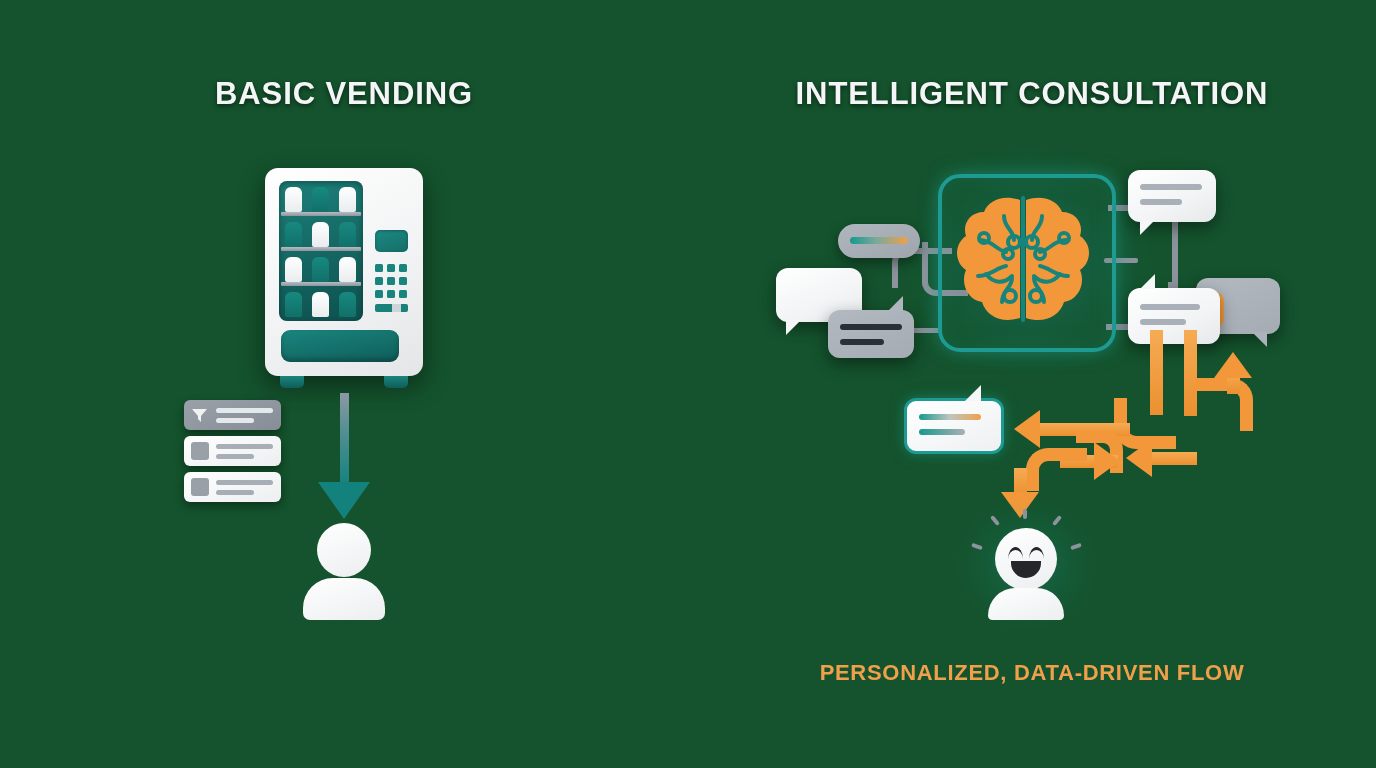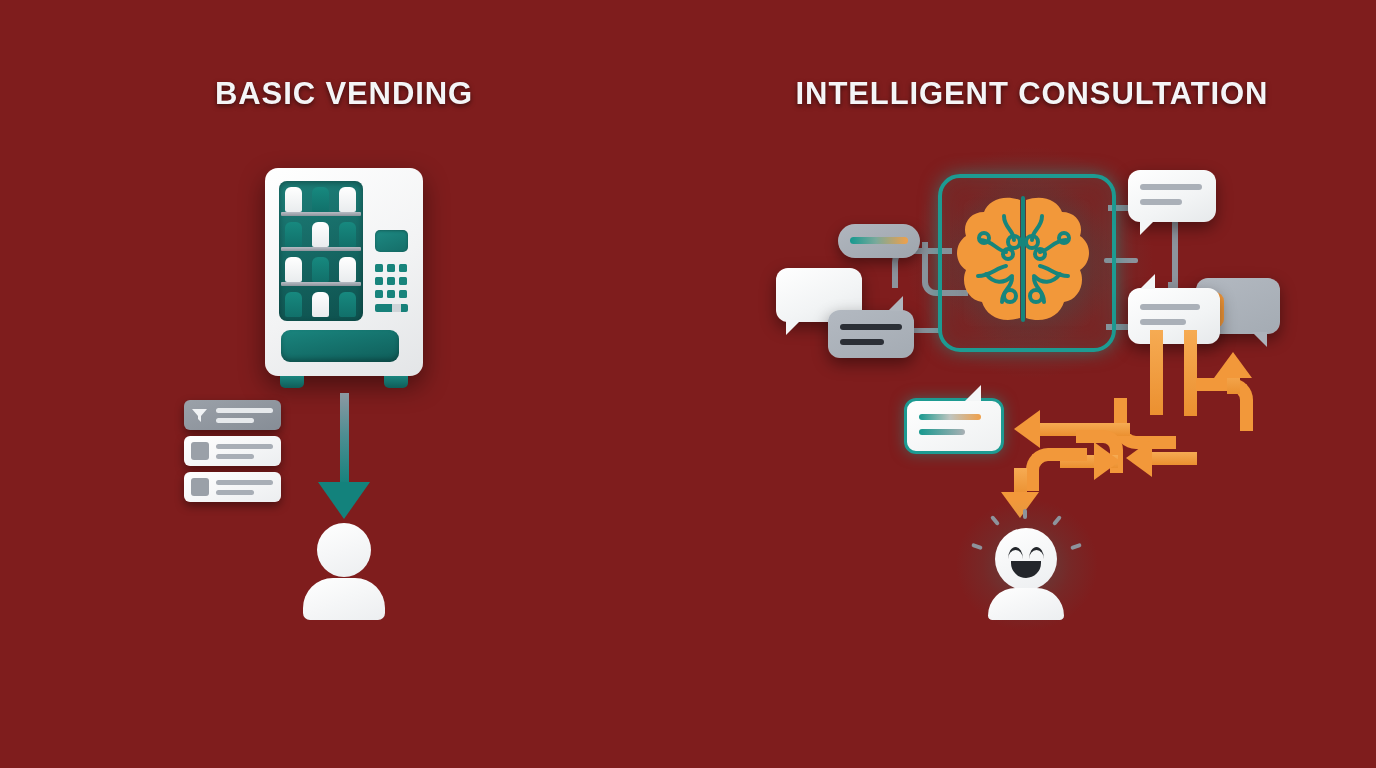--- a/index.html
+++ b/index.html
@@ -277,21 +277,21 @@
     position: absolute; width: 0; height: 0;
   }
   .ohead-left  { border-top: 19px solid transparent; border-bottom: 19px solid transparent; border-right: 26px solid #f2983a; }
   .ohead-right { border-top: 19px solid transparent; border-bottom: 19px solid transparent; border-left: 26px solid #f2983a; }
   .ohead-up    { border-left: 19px solid transparent; border-right: 19px solid transparent; border-bottom: 26px solid #f2983a; }
   .ohead-down  { border-left: 19px solid transparent; border-right: 19px solid transparent; border-top: 26px solid #f2983a; }
 </style>
 </head>
 <body>
 
-<div id="stage" style="background: #7f1d1d;">
+<div id="stage" style="background: #14532d;">
 
   <div class="panel-title" id="title-left">BASIC VENDING</div>
 
   <div class="panel-title" id="title-right">INTELLIGENT CONSULTATION</div>
 
   <div class="abs" id="left-panel" style="left:0;top:0;width:688px;height:768px;">
 
     <div class="abs" id="vending">
 
       <div class="abs" id="vend-window">
@@ -483,14 +483,15 @@
 
     <div class="abs" id="smiley-head">
       <div class="eye" style="left:13px;"></div>
       <div class="eye" style="left:34px;"></div>
       <div id="mouth"></div>
     </div>
     <div class="abs" id="smiley-body"></div>
   </div>
 
 
+  <div class="panel-caption" id="caption-right" style="color: rgb(240, 160, 74);">PERSONALIZED, DATA-DRIVEN FLOW</div>
 
 </div>
 
 </body></html>

